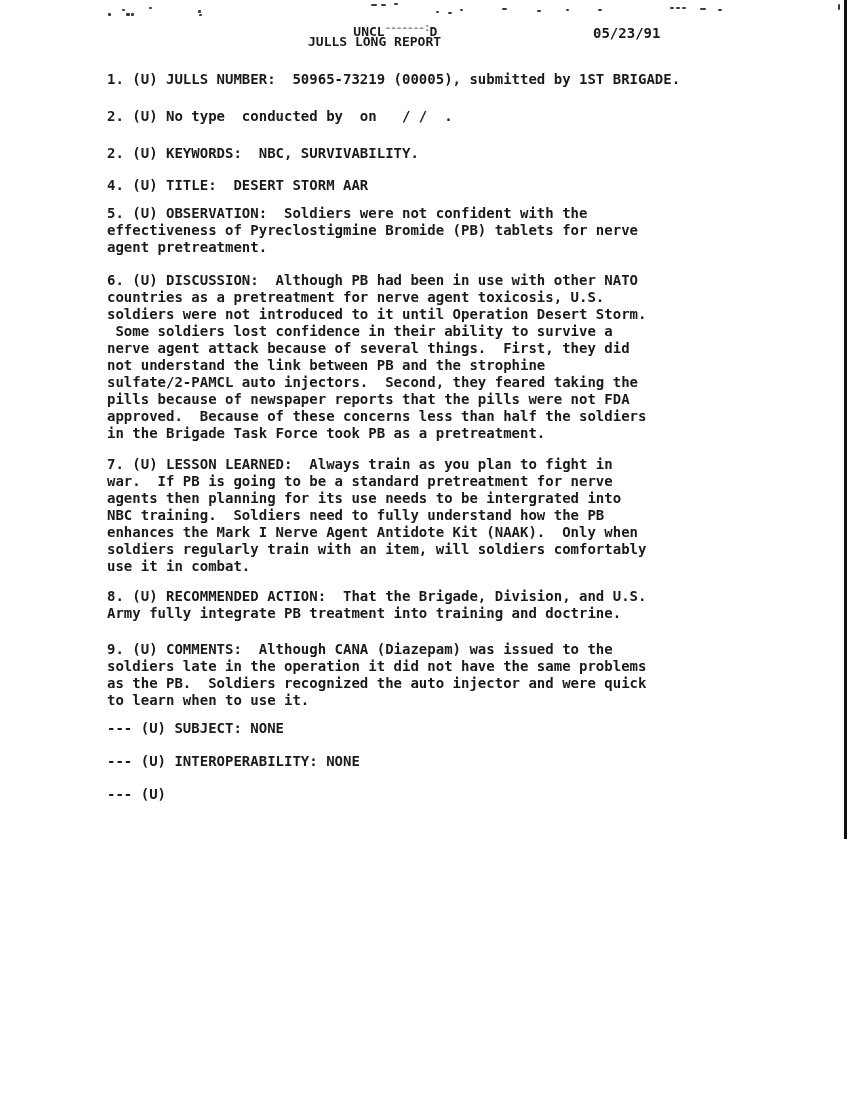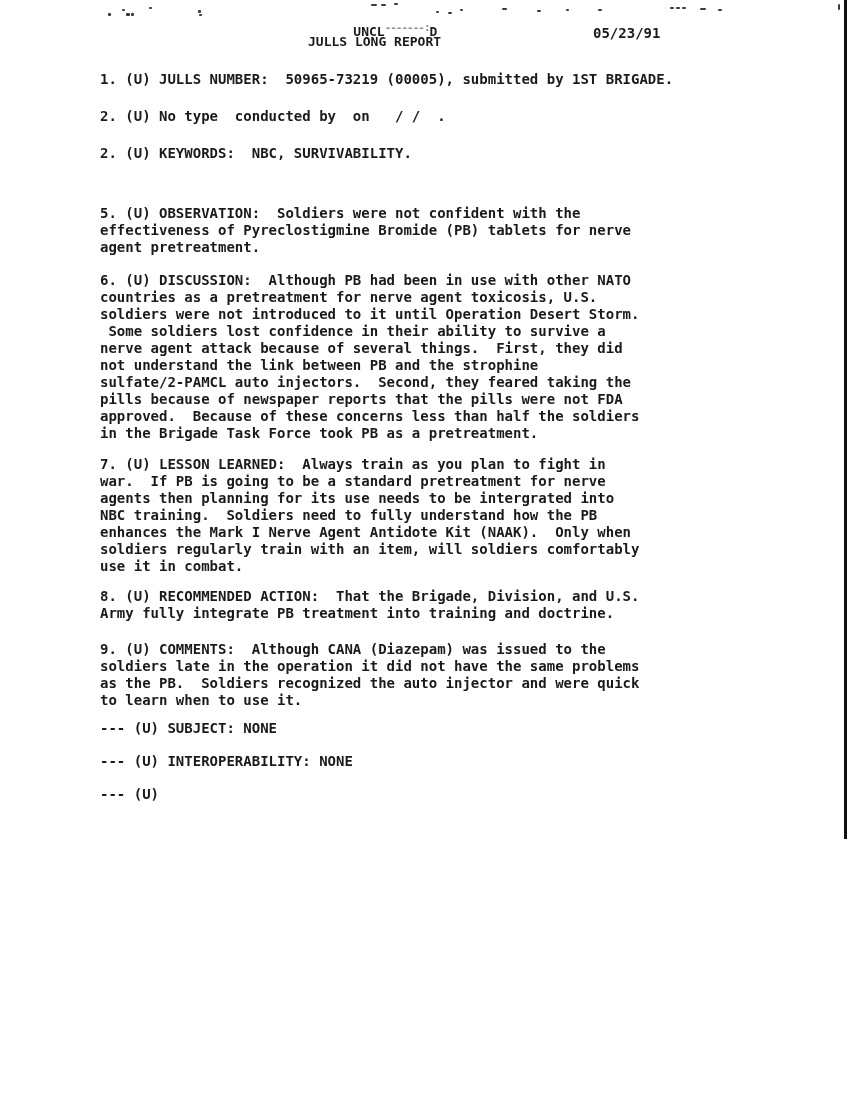--- a/index.html
+++ b/index.html
@@ -24,21 +24,21 @@
     letter-spacing: 0;
   }
   .small { font-size: 13px; }
   .cls-faded {
     color: #8f8f8f;
     font-size: 11px;
     letter-spacing: -1px;
     position: relative;
     top: -5px;
   }
-  .para { width: 640px; }
+  .para { width: 640px; margin-left: 7px; }
   .speck {
     position: absolute;
     background: #3a3a3a;
     border-radius: 1px;
   }
   .border-right {
     position: absolute;
     left: 844px; top: 0;
     width: 3px; height: 1104px;
     background: #101010;
@@ -78,20 +78,21 @@
     <span>UNCL</span><span class="cls-faded">-------:</span><span>D</span>
   </div>
 
   <div class="t" style="left:593px; top:25px;text-align:center;">05/23/91</div>
 
   <div class="t small" style="left:308px; top:33px;">JULLS LONG REPORT</div>
 
   <div class="t para" style="left:100px; top:71px;">1. (U) JULLS NUMBER:  50965-73219 (00005), submitted by 1ST BRIGADE.</div>
   <div class="t para" style="left:100px; top:108px;">2. (U) No type  conducted by  on   / /  .</div>
   <div class="t para" style="left:100px; top:145px;">2. (U) KEYWORDS:  NBC, SURVIVABILITY.</div>
+  <div class="t para" style="left:100px; top:177px;">4. (U) TITLE:  DESERT STORM AAR</div>
   <div class="t para" style="left:100px; top:205px;">5. (U) OBSERVATION:  Soldiers were not confident with the
 effectiveness of Pyreclostigmine Bromide (PB) tablets for nerve
 agent pretreatment.</div>
   <div class="t para" style="left:100px; top:272px;">6. (U) DISCUSSION:  Although PB had been in use with other NATO
 countries as a pretreatment for nerve agent toxicosis, U.S.
 soldiers were not introduced to it until Operation Desert Storm.
  Some soldiers lost confidence in their ability to survive a
 nerve agent attack because of several things.  First, they did
 not understand the link between PB and the strophine
 sulfate/2-PAMCL auto injectors.  Second, they feared taking the

